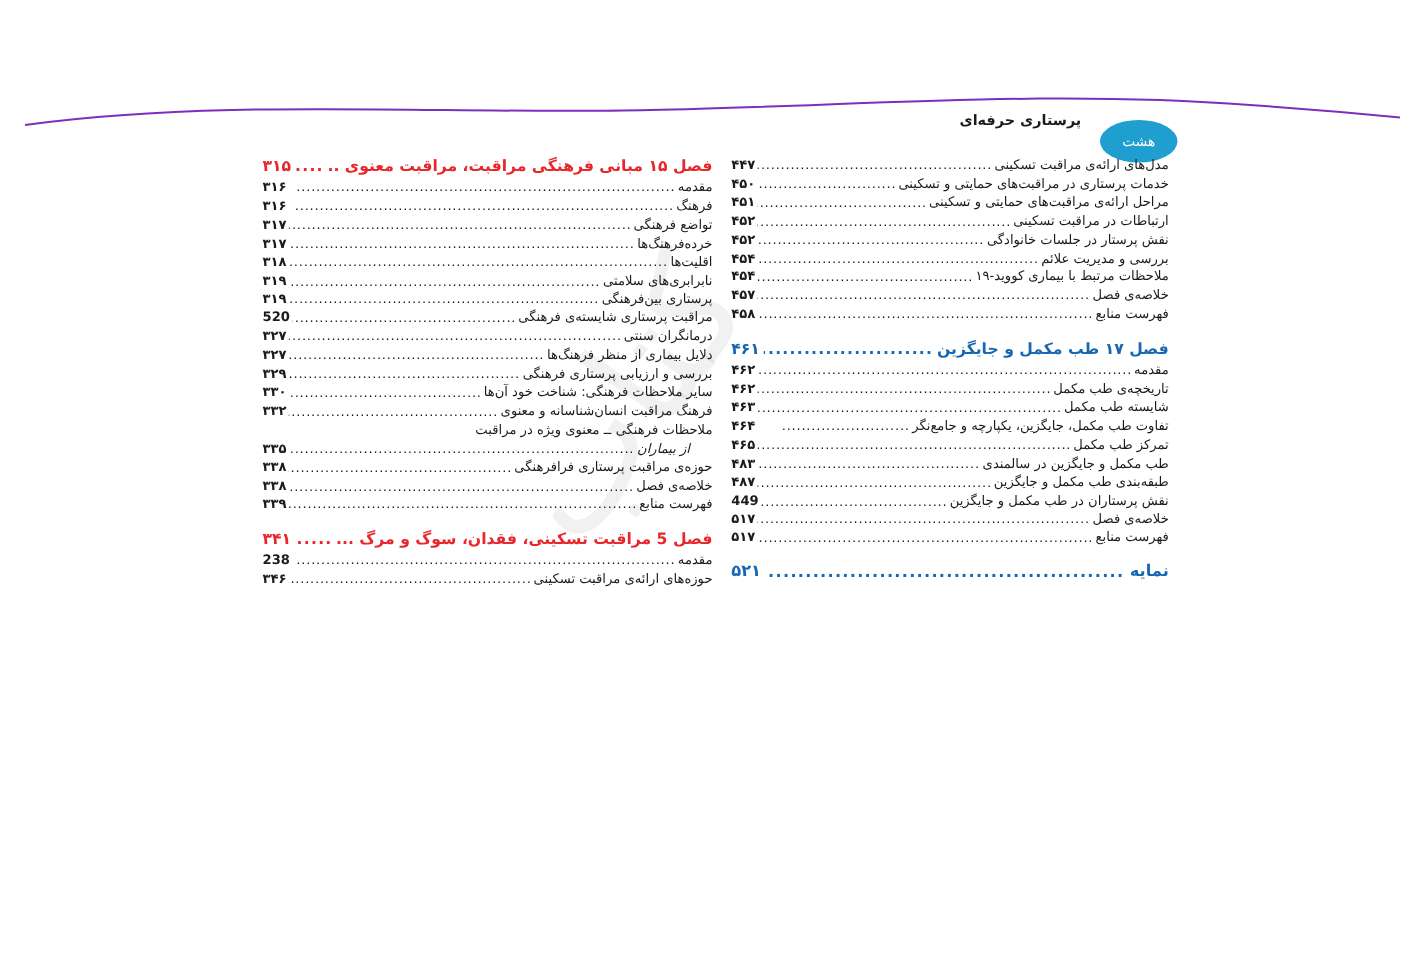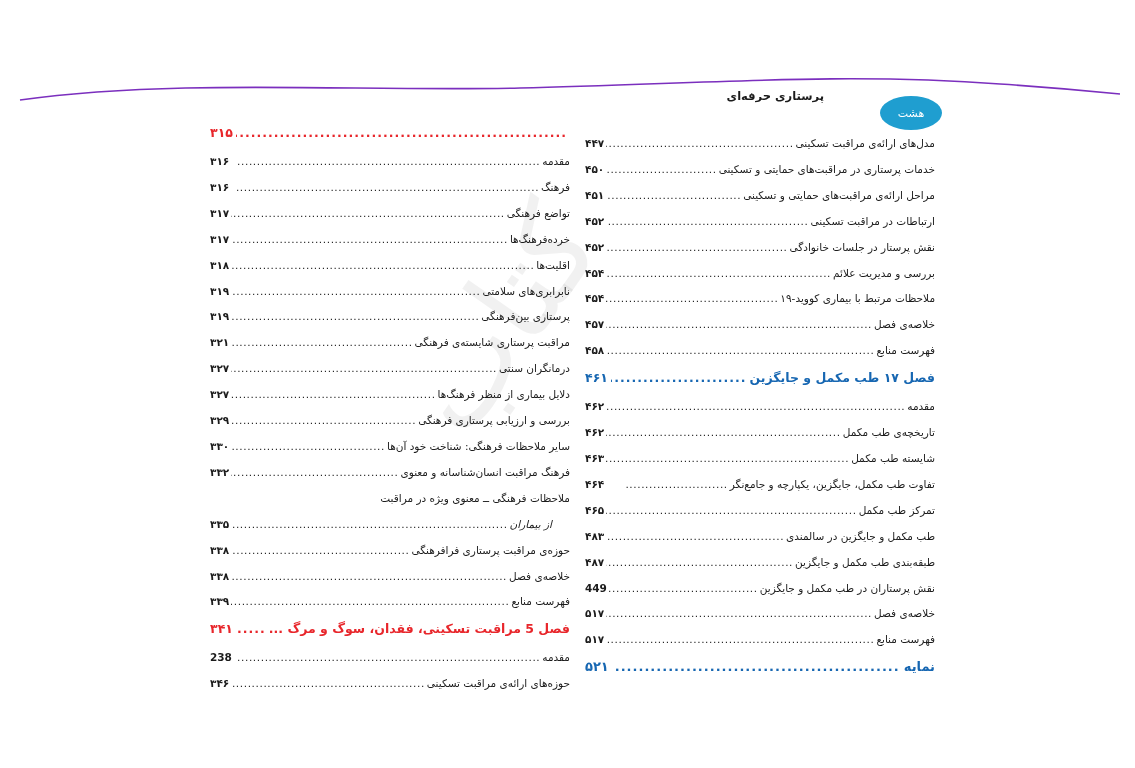--- a/index.html
+++ b/index.html
@@ -36,21 +36,21 @@
     color: #ffffff;
     font-size: 11px;
     display: flex;
     align-items: center;
     justify-content: center;
     letter-spacing: 0.5px;
   }
   .running-title {
     position: absolute;
     top: 89px;
-    left: 714px;
+    left: 755px;
     width: 110px;
     text-align: right;
     font-size: 11.5px;
     color: #1b1b1b;
     font-weight: bold;
     direction: rtl;
   }
 
   
   .watermark {
@@ -122,21 +122,21 @@
 
   .entry {
     display: flex;
     align-items: baseline;
     font-size: 10.5px;
     color: #1b1b1b;
     line-height: 1.42;
     direction: rtl;
     white-space: nowrap;
   }
-  .entry .e-title { flex: 0 0 auto; margin-top: 11px; }
+  .entry .e-title { flex: 0 0 auto; }
   .entry .e-dots {
     flex: 1 1 auto;
     overflow: hidden;
     white-space: nowrap;
     letter-spacing: 0.6px;
     color: #1b1b1b;
     margin: 0 2px;
   }
   .entry .e-page { flex: 0 0 auto; font-weight: bold; }
 
@@ -178,20 +178,21 @@
 </div>
 
 <div class="watermark">كتاب</div>
 
 <div class="columns">
 
   <div class="col right-col">
 
     <div>
       <div class="chapter">
+        <span class="c-title">فصل ۱۵  مبانی فرهنگی مراقبت، مراقبت معنوی ..</span>
         <span class="c-dots">................................................................</span>
         <span class="c-page">۳۱۵</span>
       </div>
 
       <div class="entry">
         <span class="e-title">مقدمه</span>
         <span class="e-dots">.............................................................................</span>
         <span class="e-page">۳۱۶</span>
       </div>
       <div class="entry">
@@ -220,21 +221,21 @@
         <span class="e-page">۳۱۹</span>
       </div>
       <div class="entry">
         <span class="e-title">پرستاری بین‌فرهنگی</span>
         <span class="e-dots">.............................................................................</span>
         <span class="e-page">۳۱۹</span>
       </div>
       <div class="entry">
         <span class="e-title">مراقبت پرستاری شایسته‌ی فرهنگی</span>
         <span class="e-dots">.............................................................................</span>
-        <span class="e-page">۳۲۱</span>
+        <span class="e-page">520</span>
       </div>
       <div class="entry">
         <span class="e-title">درمانگران سنتی</span>
         <span class="e-dots">.............................................................................</span>
         <span class="e-page">۳۲۷</span>
       </div>
       <div class="entry">
         <span class="e-title">دلایل بیماری از منظر فرهنگ‌ها</span>
         <span class="e-dots">.............................................................................</span>
         <span class="e-page">۳۲۷</span>

